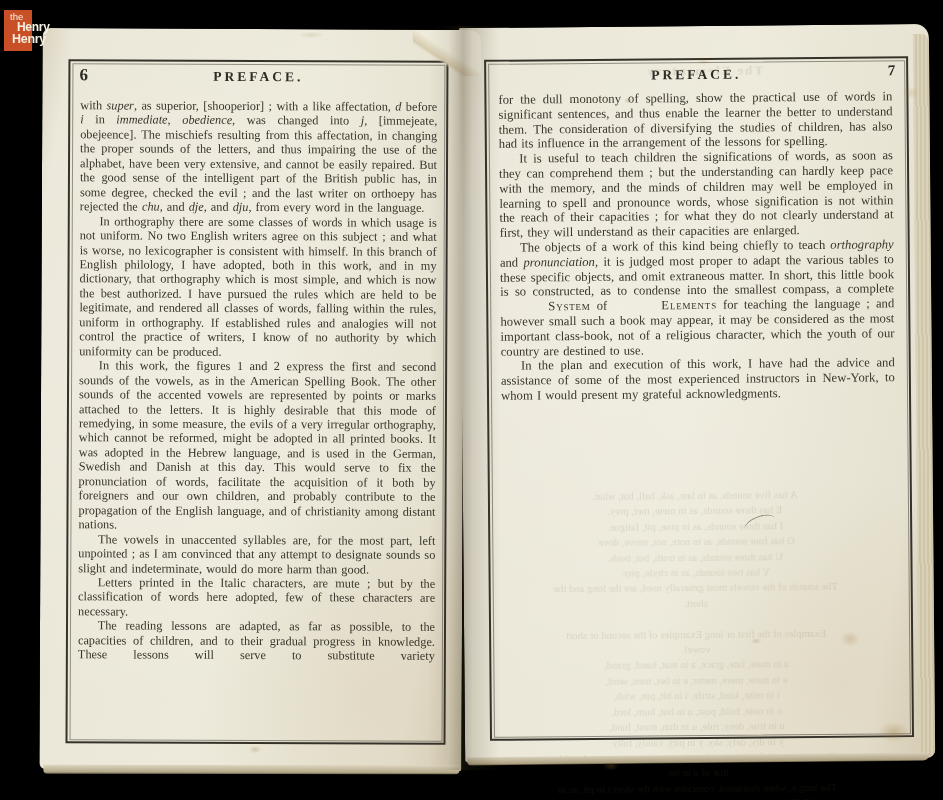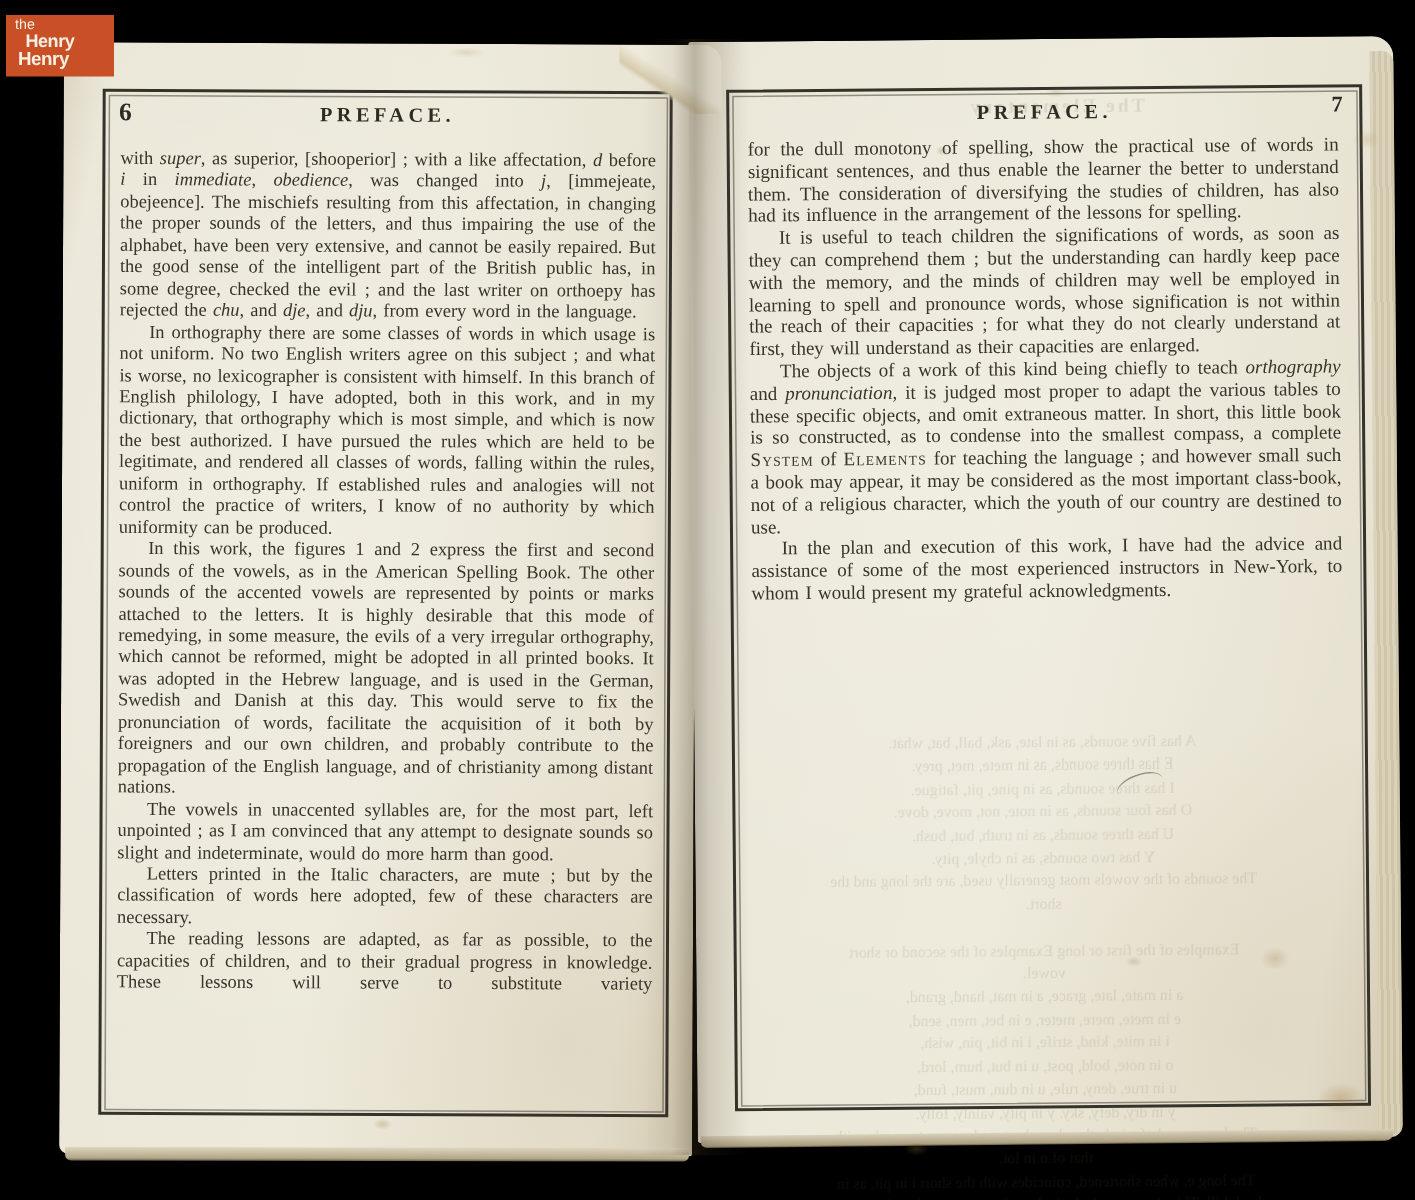--- a/index.html
+++ b/index.html
@@ -75,21 +75,21 @@
   .page-body{
     position:absolute;color:#38342a;text-align:justify;
     text-rendering:optimizeLegibility;
   }
   .body-left{left:10px;right:9px;top:37px;bottom:6px;font-size:12.3px;line-height:14.45px;word-spacing:1px;}
   .body-right{left:12px;right:14px;top:31px;bottom:6px;font-size:12.7px;line-height:14.8px;word-spacing:1px;}
   .para{margin:0;text-indent:1.6em;}
   .para.no-indent{text-indent:0;}
   .para.runover{text-align-last:justify;}
   .para em{}
-  .sc{font-variant:small-caps;letter-spacing:.8px;}
+  .sc{font-variant:small-caps;letter-spacing:.8px;margin-left:48px;}
 
   
   .ghost-block{
     position:absolute;left:40px;right:50px;top:428px;
     transform:scaleX(-1);opacity:.15;filter:blur(.5px);
     color:#6a5c3e;font-size:10.6px;line-height:15.4px;text-align:center;
     pointer-events:none;white-space:nowrap;overflow:hidden;
   }
   .ghost-line{overflow:hidden;text-overflow:clip;}
   .ghost-title{
@@ -110,24 +110,23 @@
   .s8{left:622px;top:96px;width:12px;height:9px;background:radial-gradient(closest-side,rgba(120,90,40,.25),rgba(120,90,40,0) 70%);}
   .s9{left:748px;top:636px;width:16px;height:10px;background:radial-gradient(closest-side,rgba(120,90,40,.20),rgba(120,90,40,0) 70%);}
   .scratch{
     position:absolute;left:744px;top:516px;width:32px;height:15px;
     border-top:1.3px solid rgba(70,60,45,.55);border-radius:50%;
     transform:rotate(-20deg);pointer-events:none;
   }
 
   
   .logo{
-    position:absolute;left:4px;top:10px;width:44px;height:41px;
+    position:absolute;left:4px;top:10px;width:28px;height:41px;
     background:#c94f27;color:#f6f0e2;
     font-family:"Liberation Sans","DejaVu Sans",sans-serif;
-    padding-left:28px;
   }
   .logo-the{position:absolute;left:6px;top:1px;font-size:9.5px;font-weight:normal;}
   .logo-henry{position:absolute;left:13px;top:10px;font-size:12px;font-weight:bold;letter-spacing:-.3px;}
   .logo-ford{position:absolute;left:8px;top:21.5px;font-size:12.5px;font-weight:bold;letter-spacing:-.3px;}
 </style>
 </head>
 <body>
 
 <div class="stage">
 

